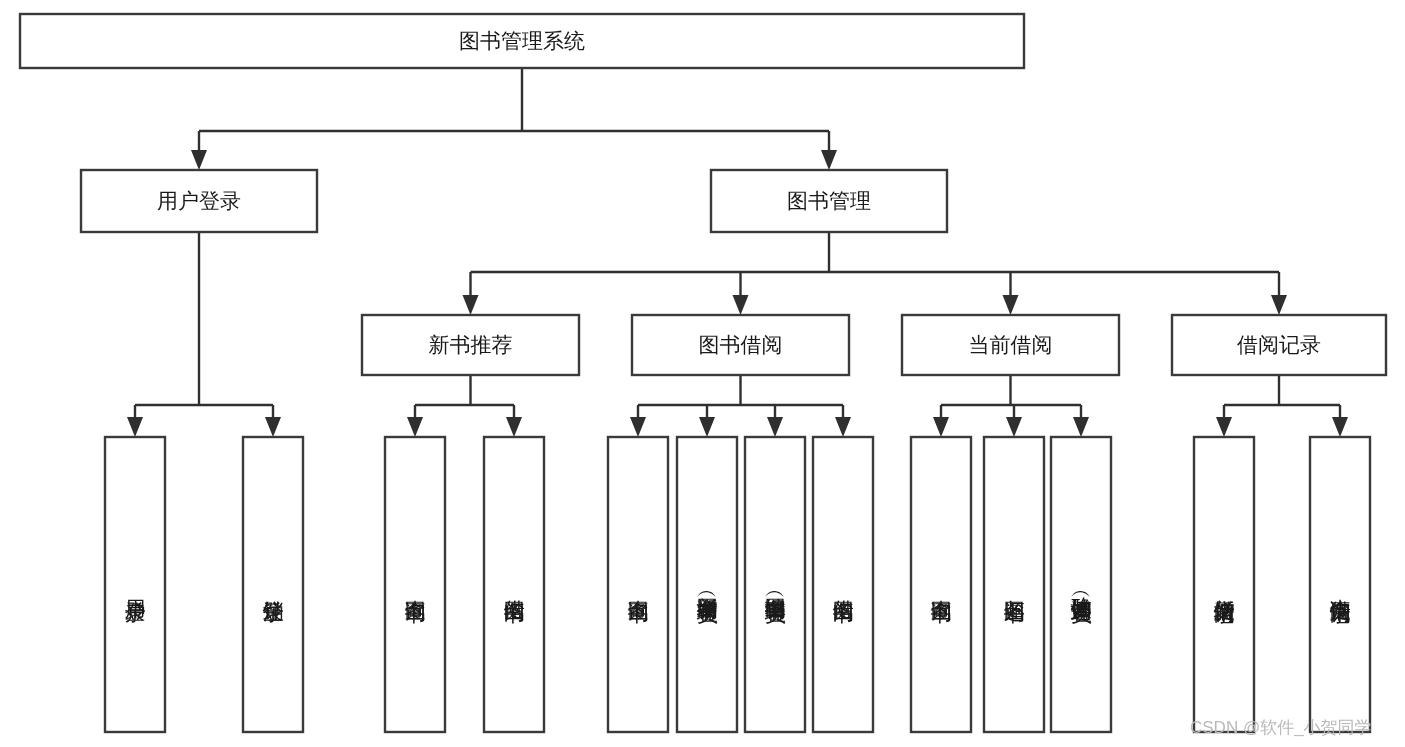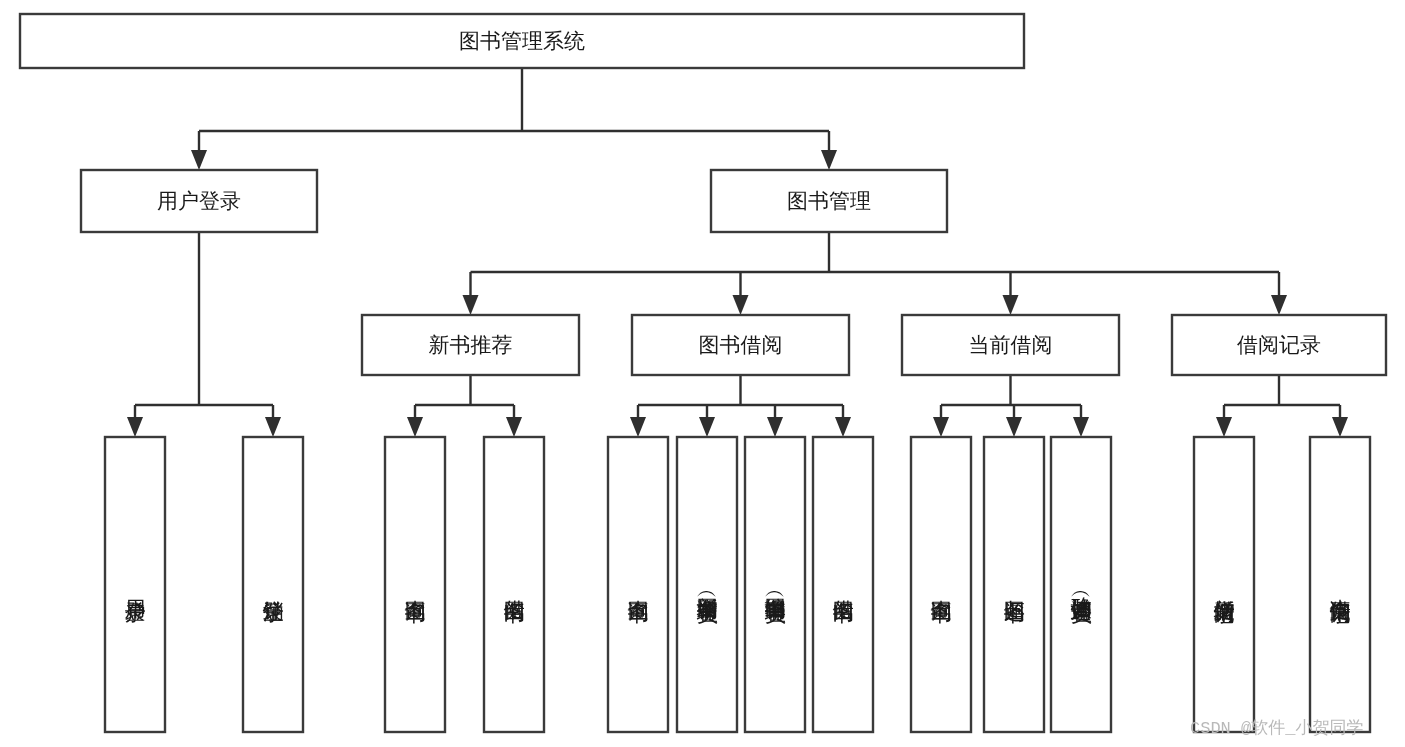--- a/index.html
+++ b/index.html
@@ -60,21 +60,21 @@
     text-align: center;
     white-space: nowrap;
     font-family: "DejaVu Sans", "Liberation Sans", sans-serif;
     pointer-events: none;
   }
   .watermark {
     position: absolute;
     font-size: 17px;
     color: #b9b9b9;
     white-space: nowrap;
-    font-family: Liberation Mono, monospace;
+    font-family: Liberation Sans, sans-serif;
   }
 </style>
 </head>
 <body>
 
 <div id="diagram-root">
 
   <svg id="flow-svg" viewBox="0 0 1405 747" xmlns="http://www.w3.org/2000/svg">
     <g id="connector-layer">
         <line x1="522" y1="68" x2="522" y2="131" class="connector"></line>

